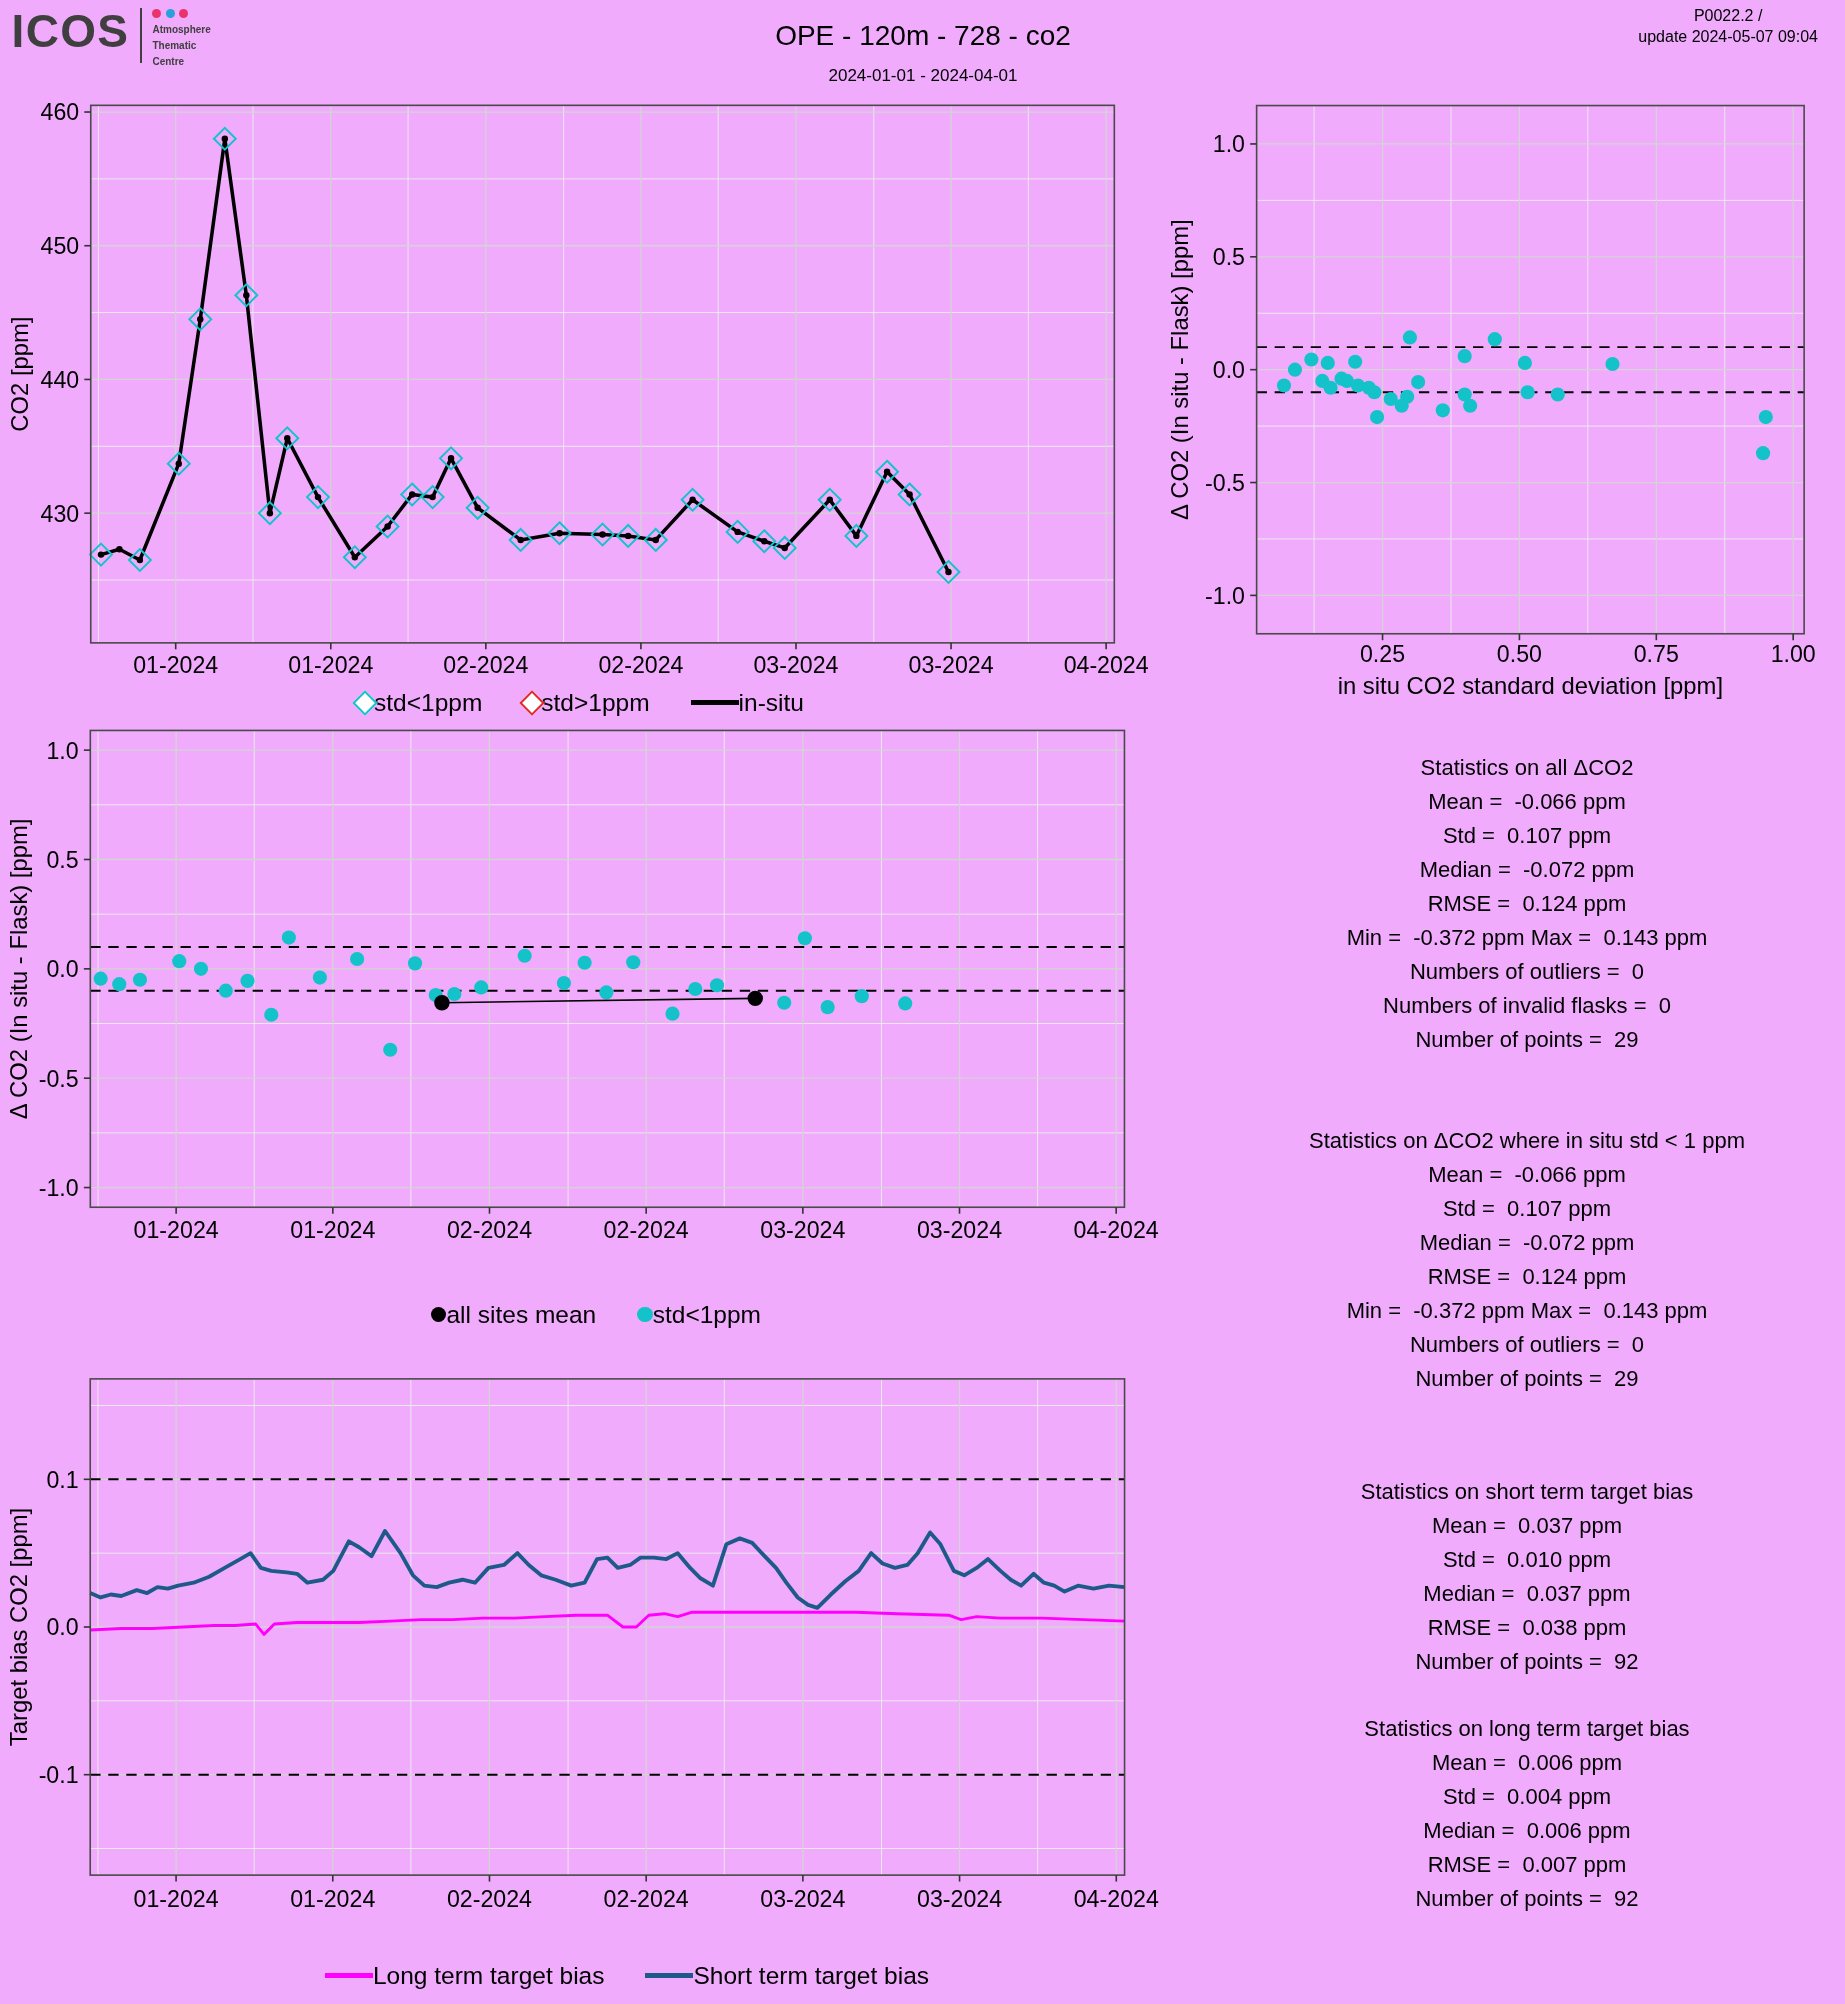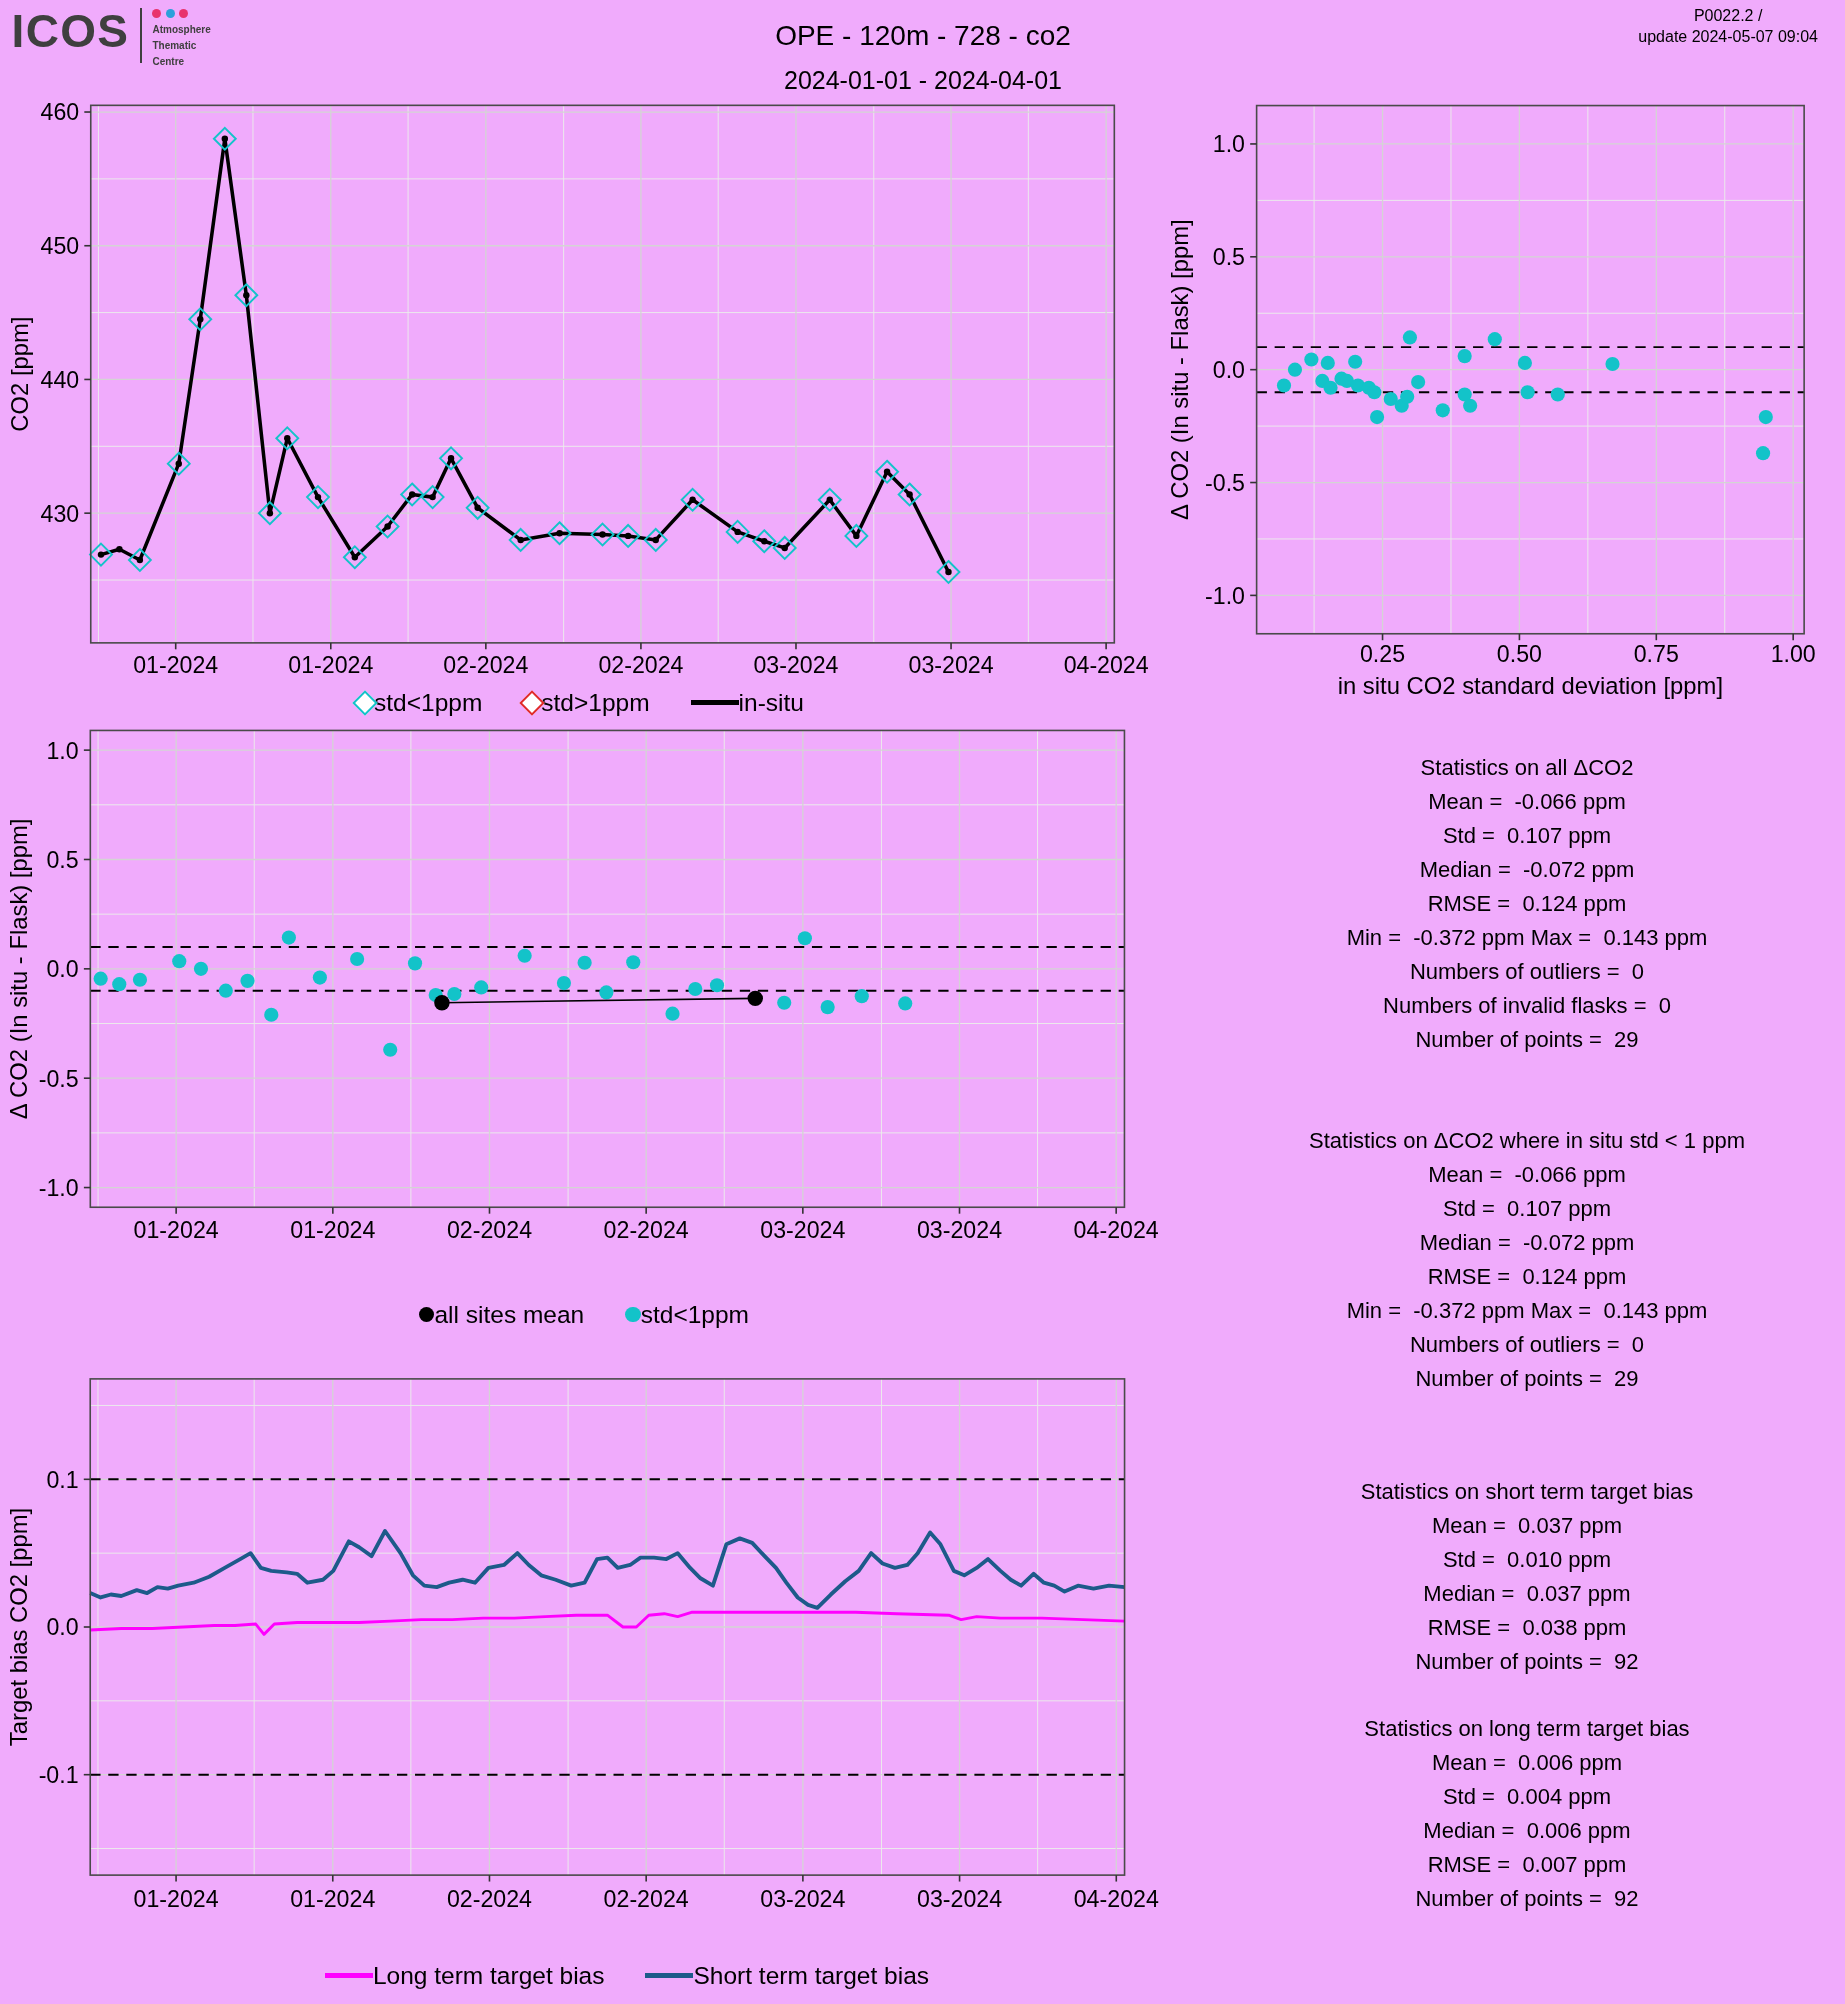--- a/index.html
+++ b/index.html
@@ -8,21 +8,21 @@
   
   #logo{position:absolute;left:11.6px;top:5.2px;display:flex;align-items:flex-start;}
   #logo .brand{font-size:46px;font-weight:bold;color:#3f3f3f;letter-spacing:1.3px;line-height:52px;}
   #logo .bar{width:2.6px;height:55px;background:#3f3f3f;margin:2.6px 10.3px 0 10.3px;}
   #logo .right{display:flex;flex-direction:column;margin-top:3.9px;}
   #logo .dots{display:flex;gap:4.5px;margin-bottom:3.9px;}
   #logo .dots span{width:9px;height:9px;border-radius:50%;display:inline-block;}
   #logo .org{font-size:10px;font-weight:bold;color:#3f3f3f;line-height:16px;}
   #titleblock{position:absolute;left:0;top:0;width:1846px;text-align:center;}
   #main-title{margin-top:20px;font-size:28px;color:#000;}
-  #sub-title{margin-top:14px;font-size:25px;color:#000;}
+  #sub-title{margin-top:14px;font-size:17px;color:#000;}
   #meta{position:absolute;right:28px;top:6.4px;text-align:center;font-size:16px;line-height:20.6px;color:#000;}
   
   svg{position:absolute;}
   svg text{font-family:"Liberation Sans", sans-serif;fill:#000;}
   .legend-row{position:absolute;display:flex;justify-content:center;align-items:center;
               gap:41px;font-size:24.5px;color:#000;}
   .legend-item{display:flex;align-items:center;}
   .sw-diamond{width:14px;height:14px;transform:rotate(45deg);background:#fff;}
   .sw-line{width:48px;height:5.8px;}
   .sw-dot{width:15.5px;height:15.5px;border-radius:50%;}
@@ -330,21 +330,21 @@
       <line x1="1002.6875" y1="750" x2="1002.6875" y2="760" stroke="#333" stroke-width="2.5"></line>
       <text x="1002.6875" y="798" text-anchor="middle" font-size="36">02-2024</text>
       <line x1="1245.8449999999998" y1="750" x2="1245.8449999999998" y2="760" stroke="#333" stroke-width="2.5"></line>
       <text x="1245.8449999999998" y="798" text-anchor="middle" font-size="36">03-2024</text>
       <line x1="1489.0025" y1="750" x2="1489.0025" y2="760" stroke="#333" stroke-width="2.5"></line>
       <text x="1489.0025" y="798" text-anchor="middle" font-size="36">03-2024</text>
       <line x1="1732.16" y1="750" x2="1732.16" y2="760" stroke="#333" stroke-width="2.5"></line>
       <text x="1732.16" y="798" text-anchor="middle" font-size="36">04-2024</text>
       <text x="42" y="380" text-anchor="middle" font-size="37" transform="rotate(-90 42 380)">Δ CO2 (In situ -  Flask) [ppm]</text>
     </svg>
-<div class="legend-row" id="legend-delta" style="left:4px;top:1294px;width:1160px;height:41px;">
+<div class="legend-row" id="legend-delta" style="left:16px;top:1294px;width:1160px;height:41px;">
       <div class="legend-item">
         <span class="sw-dot" style="background: rgb(0, 0, 0);"></span>
         <span>all sites mean</span>
       </div>
       <div class="legend-item">
         <span class="sw-dot" style="background: rgb(19, 195, 201);"></span>
         <span>std&lt;1ppm</span>
       </div>
     </div>
 

